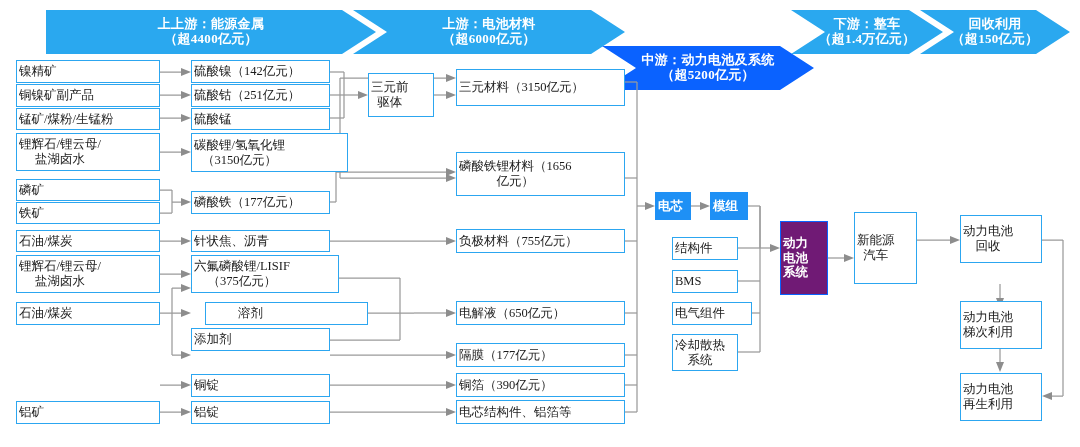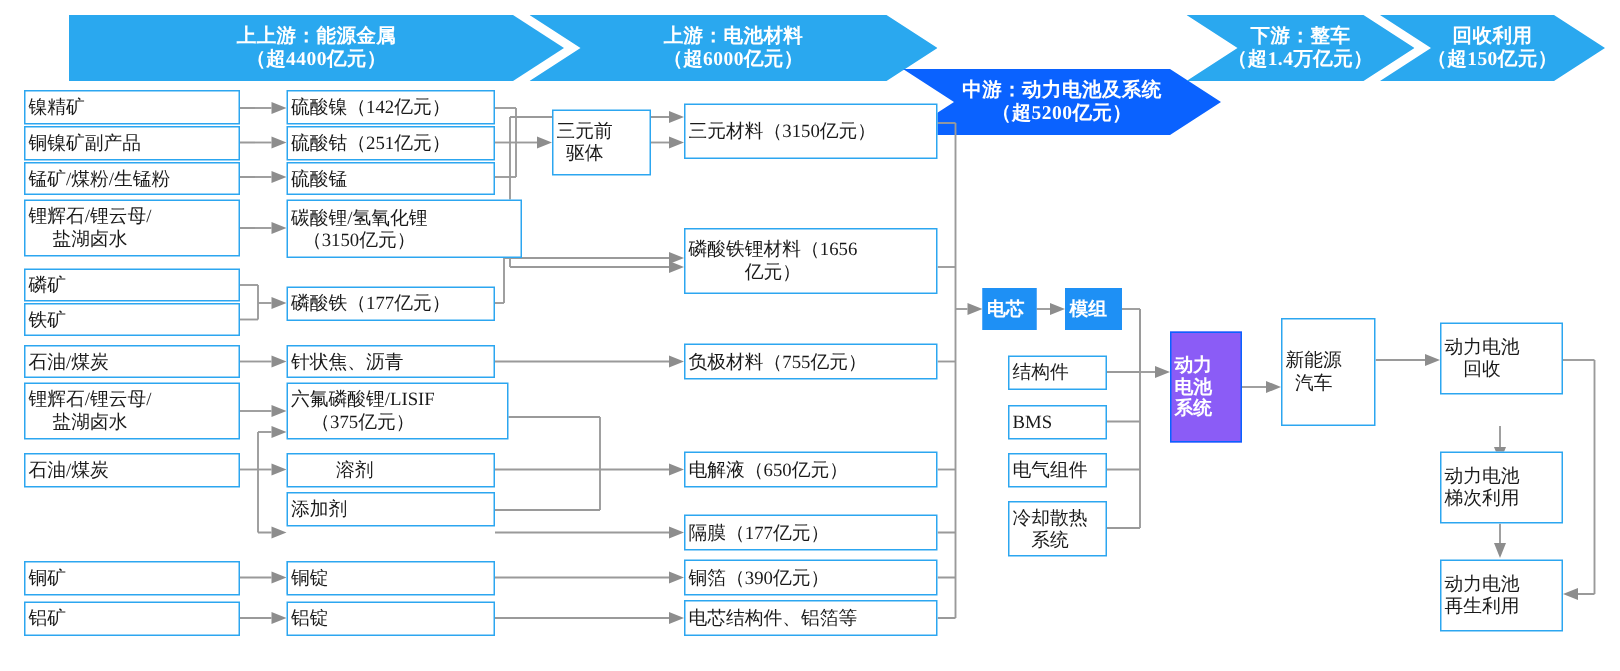--- a/index.html
+++ b/index.html
@@ -34,21 +34,21 @@
     white-space:pre-line;
     padding:0 2px;
   }
   .node.solid{
     background:#1e90f5;
     border-color:#1e90f5;
     color:#ffffff;
     font-weight:700;
   }
   .node.solid.deep{
-    background:#8b5cf6;
+    background:#701a75;
     border-color:#0a62ff;
   }
 
   
   #wires{position:absolute;left:0;top:0;width:1080px;height:447px;pointer-events:none;}
   #wires path,#wires line{stroke:#9a9a9a;stroke-width:1.25;fill:none;}
   #wires polygon{fill:#8d8d8d;}
 </style>
 </head>
 <body>
@@ -219,42 +219,40 @@
     <span>磷矿</span></div>
   <div class="node" style="left:16px;top:202px;width:144px;height:22px;">
     <span>铁矿</span></div>
   <div class="node" style="left:16px;top:230px;width:144px;height:22px;">
     <span>石油/煤炭</span></div>
   <div class="node" style="left:16px;top:255px;width:144px;height:38px;">
     <span>锂辉石/锂云母/
 盐湖卤水</span></div>
   <div class="node" style="left:16px;top:302px;width:144px;height:23px;">
     <span>石油/煤炭</span></div>
-  <div class="node" style="left:16px;top:374px;width:144px;height:23px;">
-    <span>铜矿</span></div>
   <div class="node" style="left:16px;top:401px;width:144px;height:23px;">
     <span>铝矿</span></div>
 
   <div class="node" style="left:191px;top:60px;width:139px;height:23px;">
     <span>硫酸镍（142亿元）</span></div>
   <div class="node" style="left:191px;top:84px;width:139px;height:23px;">
     <span>硫酸钴（251亿元）</span></div>
   <div class="node" style="left:191px;top:108px;width:139px;height:22px;">
     <span>硫酸锰</span></div>
   <div class="node" style="left:191px;top:133px;width:157px;height:39px;">
     <span>碳酸锂/氢氧化锂
 （3150亿元）</span></div>
   <div class="node" style="left:191px;top:191px;width:139px;height:23px;">
     <span>磷酸铁（177亿元）</span></div>
   <div class="node" style="left:191px;top:230px;width:139px;height:22px;">
     <span>针状焦、沥青</span></div>
   <div class="node" style="left:191px;top:255px;width:148px;height:38px;">
     <span>六氟磷酸锂/LISIF
 （375亿元）</span></div>
-  <div class="node" style="left:191px;top:302px;width:139px;height:23px;padding-left:32px;">
+  <div class="node" style="left:205px;top:302px;width:163px;height:23px;padding-left:32px;">
     <span>溶剂</span></div>
   <div class="node" style="left:191px;top:328px;width:139px;height:23px;">
     <span>添加剂</span></div>
   <div class="node" style="left:191px;top:374px;width:139px;height:22px;">
     <span>PP/PE</span></div>
   <div class="node" style="left:191px;top:374px;width:139px;height:23px;">
     <span>铜锭</span></div>
   <div class="node" style="left:191px;top:401px;width:139px;height:23px;">
     <span>铝锭</span></div>
 
@@ -280,21 +278,21 @@
 
   <div class="node solid" style="left:655px;top:192px;width:36px;height:28px;">
     <span>电芯</span></div>
   <div class="node solid" style="left:710px;top:192px;width:38px;height:28px;">
     <span>模组</span></div>
 
   <div class="node" style="left:672px;top:237px;width:66px;height:23px;">
     <span>结构件</span></div>
   <div class="node" style="left:672px;top:270px;width:66px;height:23px;">
     <span>BMS</span></div>
-  <div class="node" style="left:672px;top:302px;width:66px;height:23px;">
+  <div class="node" style="left:672px;top:302px;width:80px;height:23px;">
     <span>电气组件</span></div>
   <div class="node" style="left:672px;top:334px;width:66px;height:37px;">
     <span>冷却散热
 系统</span></div>
 
   <div class="node solid deep" style="left:780px;top:221px;width:48px;height:74px;">
     <span>动力
 电池
 系统</span></div>
 

